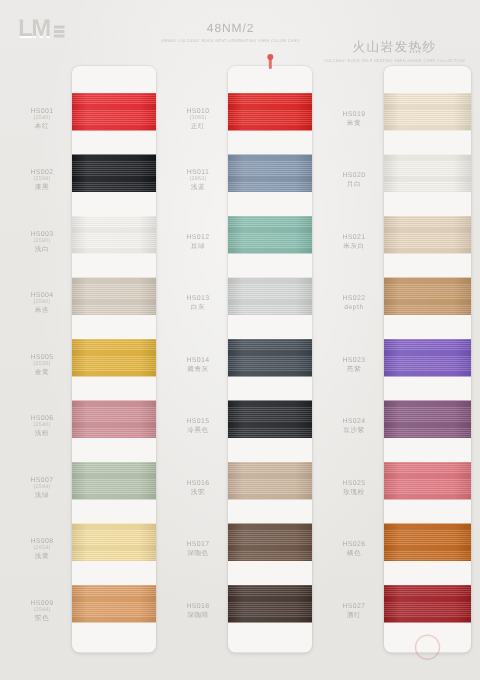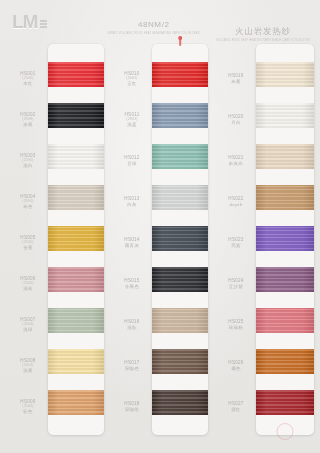--- a/index.html
+++ b/index.html
@@ -22,29 +22,29 @@
     pointer-events:none;
   }
 
   
   .header{position:absolute;left:0;top:0;width:320px;height:46px;}
   .logo{
     position:absolute;left:12px;top:12px;
     display:flex;align-items:flex-end;gap:3px;
   }
   .logo-mark{
-    font-size:19px;font-weight:700;letter-spacing:-1px;
+    font-size:16px;font-weight:700;letter-spacing:-1px;
     color:#cfcdca;line-height:1;
     text-shadow:0 1px 0 #fdfdfd;
   }
   .logo-bars{display:flex;flex-direction:column;gap:1.5px;margin-bottom:3px;}
   .logo-bars i{display:block;width:7px;height:1.6px;background:#cfcdca;}
   .header-right{
     position:absolute;right:10px;top:14px;
-    display:flex;align-items:center;gap:16px;
+    display:flex;align-items:flex-start;gap:16px;
   }
   .spec{font-size:8px;color:#b9b7b4;letter-spacing:.6px;line-height:1.25;text-align:center;}
   .spec-sub{font-size:2.6px;color:#c6c4c1;letter-spacing:.2px;margin-top:2px;white-space:nowrap;}
   .title-cn{font-size:8.5px;color:#b9b7b4;letter-spacing:.8px;line-height:1.25;text-align:center;margin-top:12px;}
   .title-sub{font-size:2.6px;color:#c6c4c1;letter-spacing:.2px;margin-top:2px;white-space:nowrap;}
 
   
   .board{position:absolute;left:0;top:44px;width:320px;height:409px;}
   .col{position:absolute;top:0;display:flex;}
   .col-1{left:8px;}

